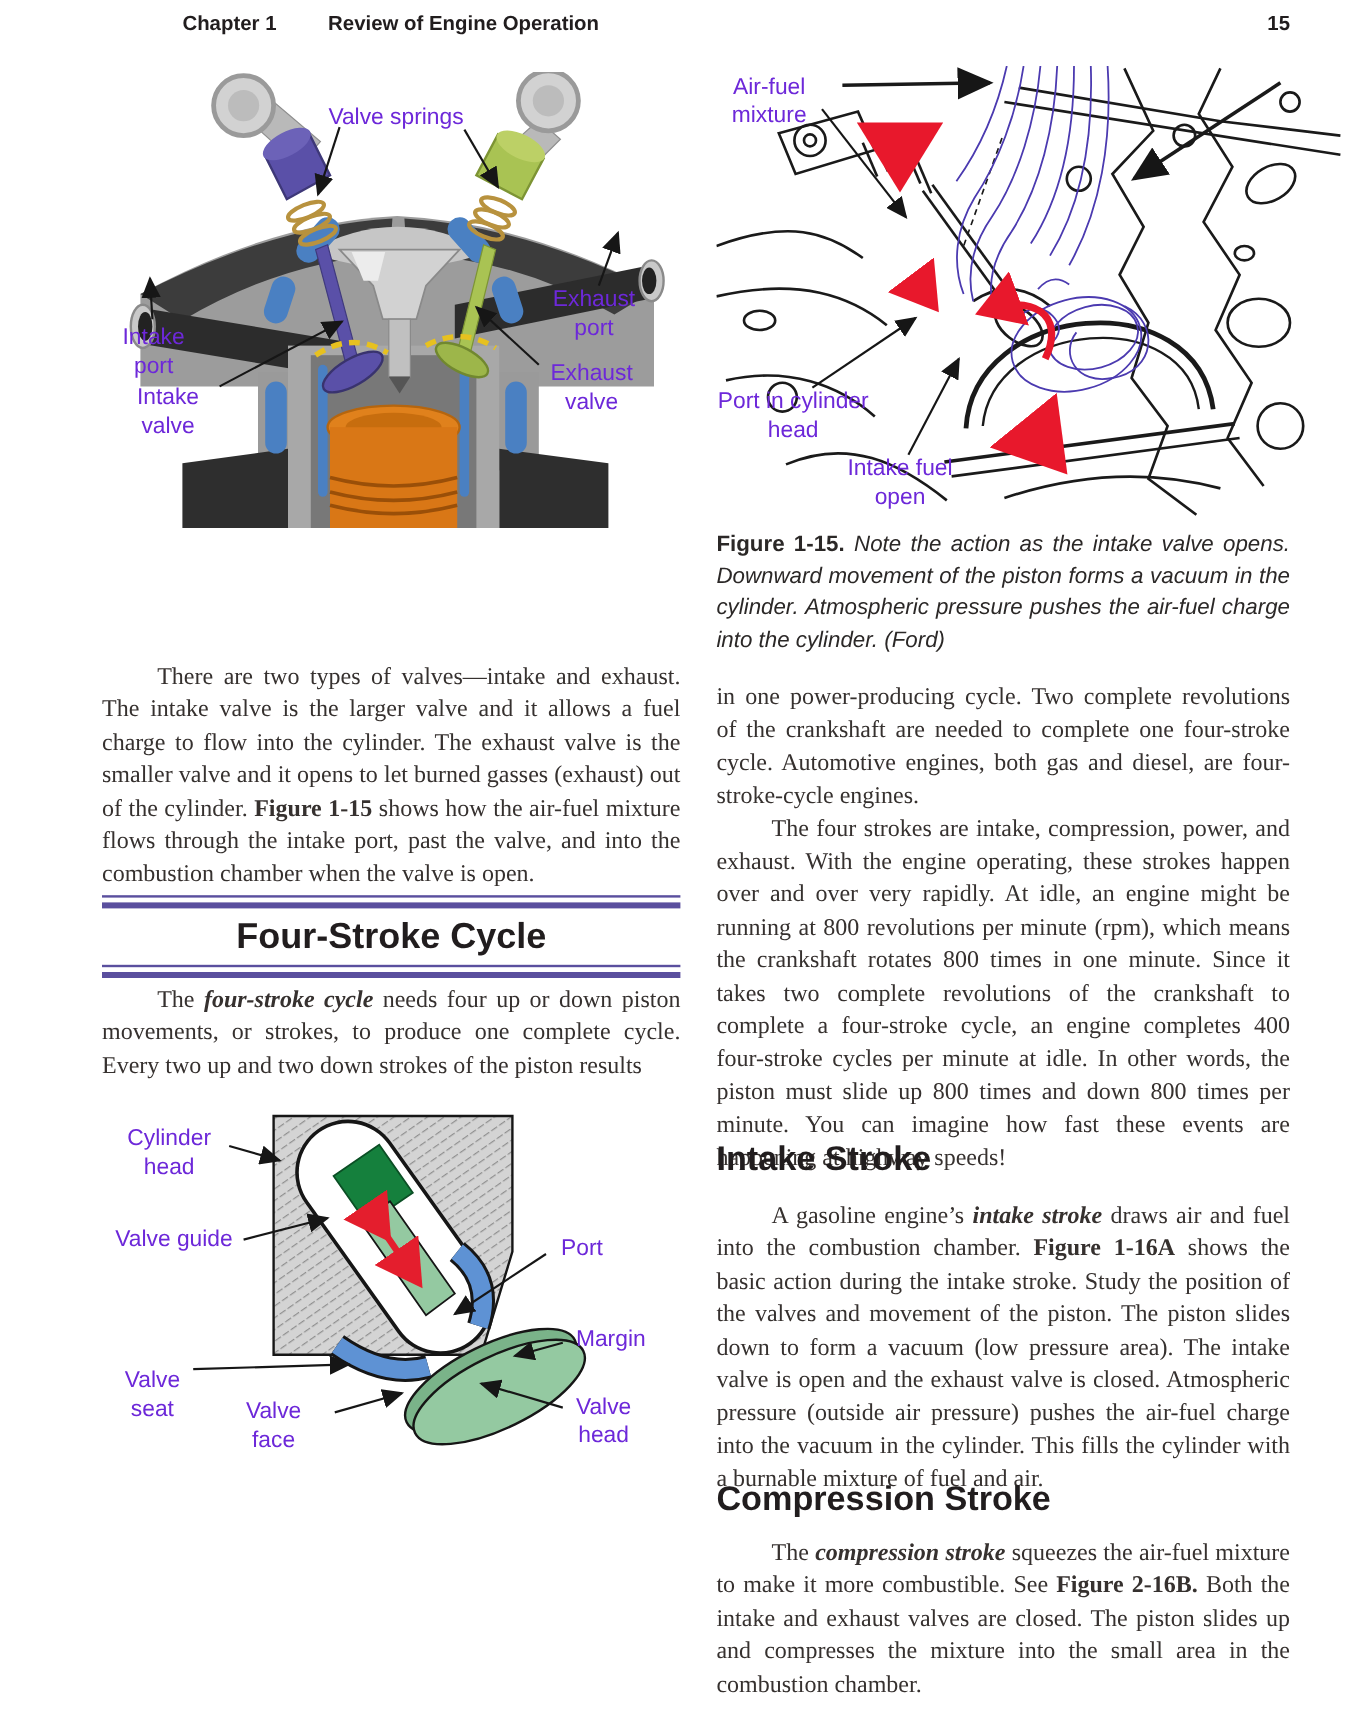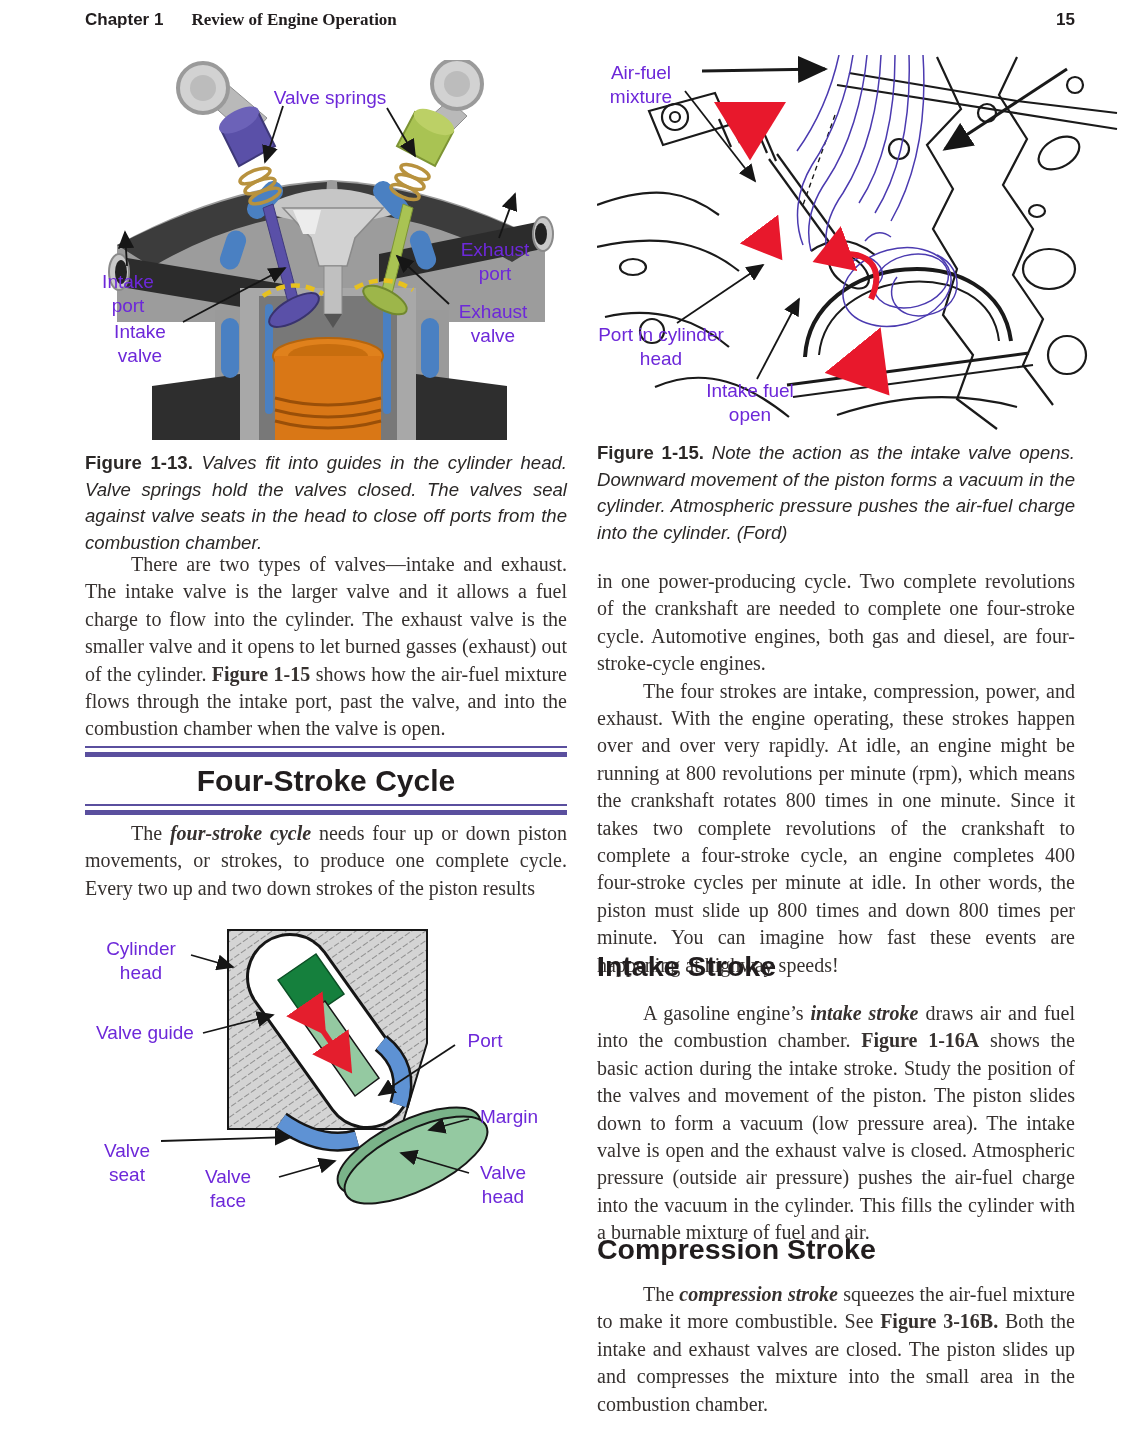--- a/index.html
+++ b/index.html
@@ -1,22 +1,22 @@
 <!DOCTYPE html>
 <html><head>
 <meta charset="utf-8">
 <style>
   html,body{margin:0;padding:0;background:#ffffff;}
   .page{position:relative;width:1122px;height:1444px;background:#ffffff;overflow:hidden;
         font-family:"Liberation Serif",serif;color:#2e2a2b;}
   
   .hdr{position:absolute;left:85px;top:10px;width:990px;display:flex;align-items:baseline;
        font-family:"Liberation Sans",sans-serif;font-weight:bold;font-size:17px;color:#211d1e;}
-  .hdr .chapter{}
-  .hdr .title{margin-left:28px;font-family:Liberation Serif, serif;}
+  .hdr .chapter{margin-left:67px;}
+  .hdr .title{margin-left:43px;}
   .hdr .pagenum{margin-left:auto;}
   
   .abs{position:absolute;}
   .body-text{font-size:20px;line-height:27.4px;text-align:justify;color:#36312f;}
   .body-text p{margin:0;}
   .indent{text-indent:46px;}
   .b{font-weight:bold;}
   .bi{font-weight:bold;font-style:italic;}
   .caption{font-family:"Liberation Sans",sans-serif;font-size:18.6px;line-height:26.6px;
            text-align:justify;color:#2b2827;}
@@ -131,24 +131,20 @@
       <path d="M402,178 L418,134" stroke="#161616" stroke-width="1.8" fill="none" marker-end="url(#m13)"></path>
       <path d="M352,244 L300,196" stroke="#161616" stroke-width="1.8" fill="none" marker-end="url(#m13)"></path>
     </svg>
     <div class="fig-label" style="left:168px;top:26px;width:130px;">Valve springs</div>
     <div class="fig-label" style="left:0px;top:210px;width:62px;">Intake port</div>
     <div class="fig-label" style="left:10px;top:260px;width:66px;">Intake valve</div>
     <div class="fig-label" style="left:358px;top:178px;width:80px;">Exhaust port</div>
     <div class="fig-label" style="left:354px;top:240px;width:84px;">Exhaust valve</div>
   </div>
 
-  <div class="abs caption" style="left:85px;top:450px;width:482px;">
-    <span class="cap-lead">Figure 1-13.</span>
-    <span class="cap-text">Valves fit into guides in the cylinder head. Valve springs hold the valves closed. The valves seal against valve seats in the head to close off ports from the combustion chamber.</span>
-  </div>
 
   <div class="abs body-text" style="left:85px;top:551px;width:482px;">
     <p class="indent"><span>There are two types of valves—intake and exhaust. The intake valve is the larger valve and it allows a fuel charge to flow into the cylinder. The exhaust valve is the smaller valve and it opens to let burned gasses (exhaust) out of the cylinder. </span><span class="b">Figure 1-15</span><span> shows how the air-fuel mixture flows through the intake port, past the valve, and into the combustion chamber when the valve is open.</span></p>
   </div>
 
   <div class="abs" style="left:85px;top:746px;width:482px;">
     <div class="rule"></div>
     <div class="sec-head-wrap">
       <div class="sec-head">Four-Stroke Cycle</div>
     </div>
@@ -312,16 +308,16 @@
 
   <div class="abs sub-head" style="left:597px;top:950px;">Intake Stroke</div>
 
   <div class="abs body-text" style="left:597px;top:1000px;width:478px;">
     <p class="indent"><span>A gasoline engine’s </span><span class="bi">intake stroke</span><span> draws air and fuel into the combustion chamber. </span><span class="b">Figure 1-16A</span><span> shows the basic action during the intake stroke. Study the position of the valves and movement of the piston. The piston slides down to form a vacuum (low pressure area). The intake valve is open and the exhaust valve is closed. Atmospheric pressure (outside air pressure) pushes the air-fuel charge into the vacuum in the cylinder. This fills the cylinder with a burnable mixture of fuel and air.</span></p>
   </div>
 
   <div class="abs sub-head" style="left:597px;top:1233px;">Compression Stroke</div>
 
   <div class="abs body-text" style="left:597px;top:1281px;width:478px;">
-    <p class="indent"><span>The </span><span class="bi">compression stroke</span><span> squeezes the air-fuel mixture to make it more combustible. See </span><span class="b">Figure 3-16B.</span><span> Both the intake and exhaust valves are closed. The piston slides up and compresses the mixture into the small area in the combustion chamber.</span></p>
+    <p class="indent"><span>The </span><span class="bi">compression stroke</span><span> squeezes the air-fuel mixture to make it more combustible. See </span><span class="b">Figure 2-16B.</span><span> Both the intake and exhaust valves are closed. The piston slides up and compresses the mixture into the small area in the combustion chamber.</span></p>
   </div>
 
 </div>
 
 </body></html>

